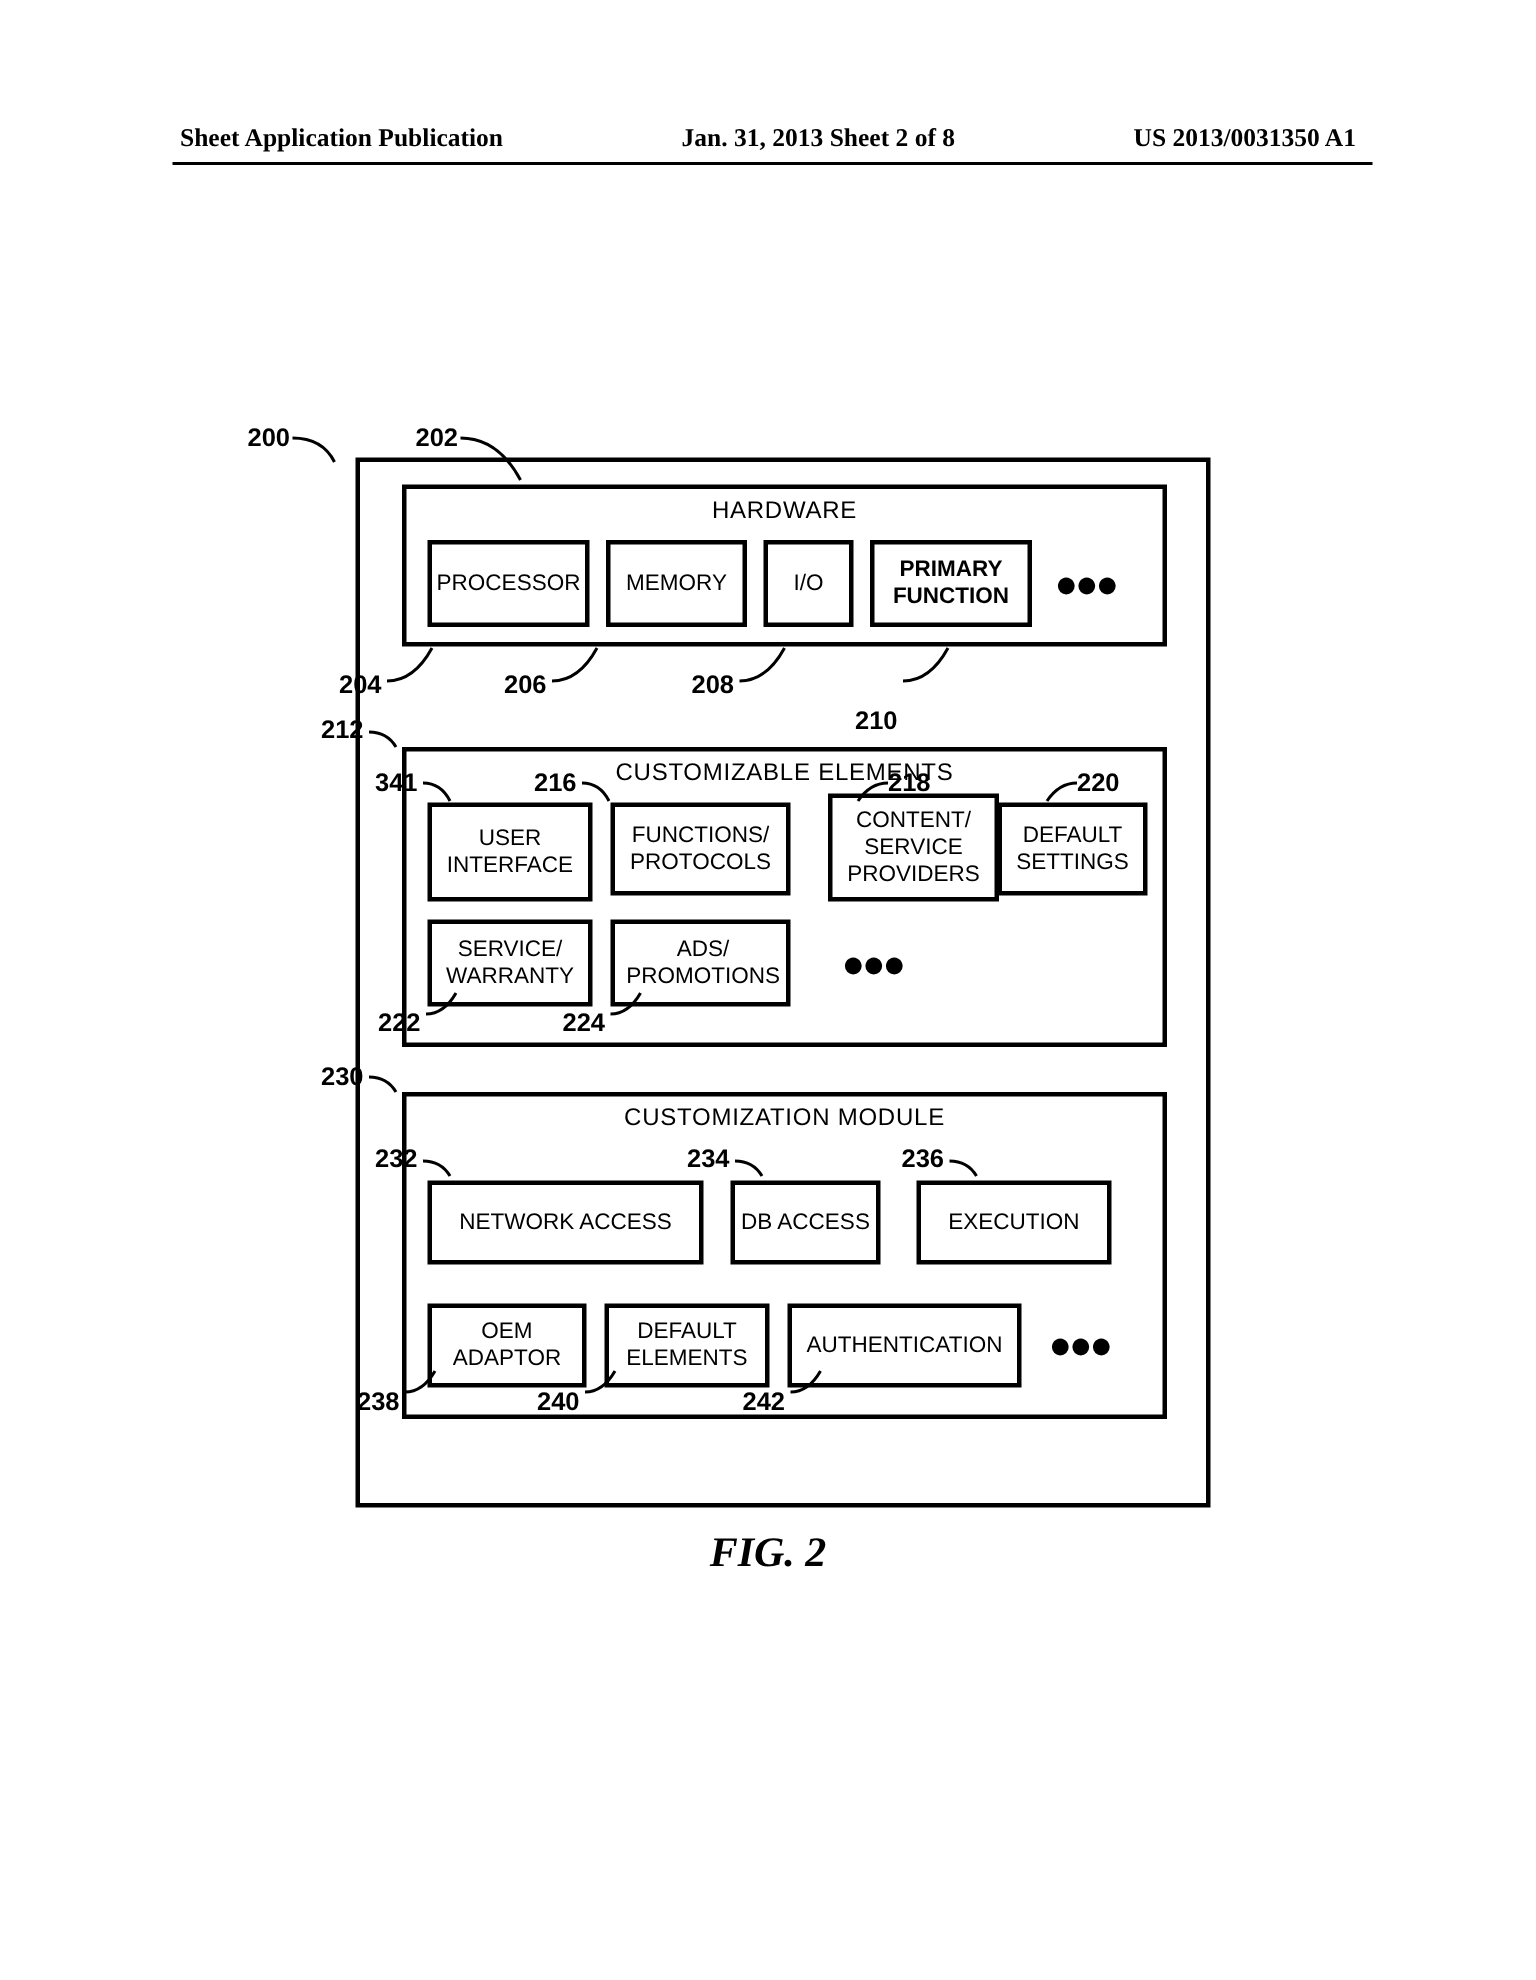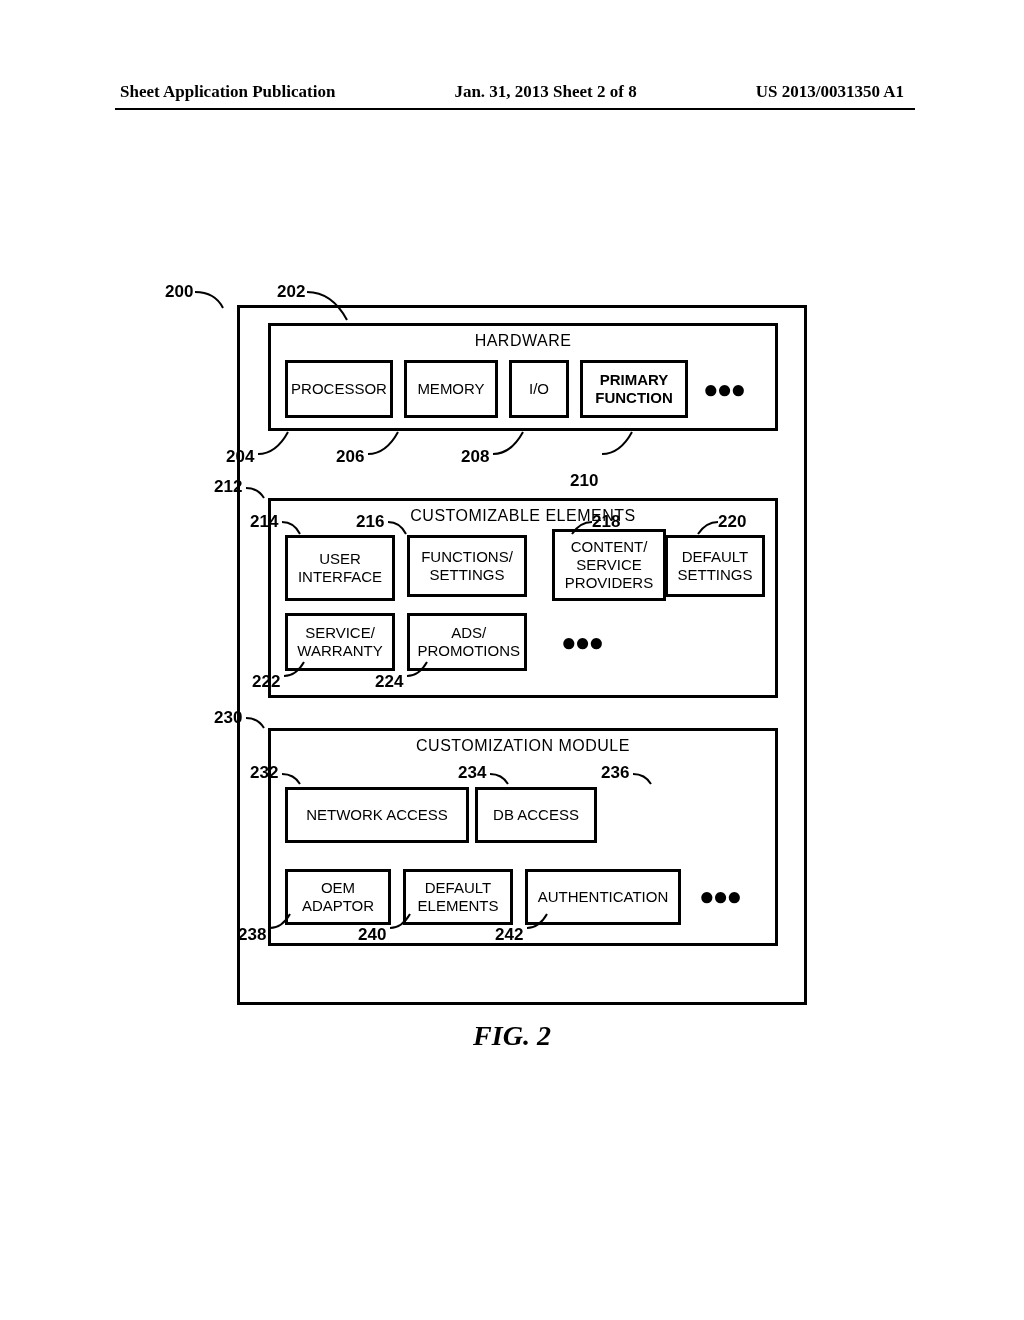--- a/index.html
+++ b/index.html
@@ -115,21 +115,21 @@
 
 <div class="diagram-wrap">
 
   <div class="ref" style="left:165px; top:2px;">200</div>
   <div class="ref" style="left:277px; top:2px;">202</div>
   <div class="ref" style="left:226px; top:167px;">204</div>
   <div class="ref" style="left:336px; top:167px;">206</div>
   <div class="ref" style="left:461px; top:167px;">208</div>
   <div class="ref" style="left:570px; top:167px;margin-top:24px;">210</div>
   <div class="ref" style="left:214px; top:197px;">212</div>
-  <div class="ref" style="left:250px; top:232px;">214</div>
+  <div class="ref" style="left:250px; top:232px;">341</div>
   <div class="ref" style="left:356px; top:232px;">216</div>
   <div class="ref" style="left:592px; top:232px;">218</div>
   <div class="ref" style="left:718px; top:232px;">220</div>
   <div class="ref" style="left:252px; top:392px;">222</div>
   <div class="ref" style="left:375px; top:392px;">224</div>
   <div class="ref" style="left:214px; top:428px;">230</div>
   <div class="ref" style="left:250px; top:483px;">232</div>
   <div class="ref" style="left:458px; top:483px;">234</div>
   <div class="ref" style="left:601px; top:483px;">236</div>
   <div class="ref" style="left:238px; top:645px;">238</div>
@@ -220,40 +220,43 @@
       <div class="cell" style="left:309px; top:34px; width:108px; height:58px; white-space:pre-line;font-weight:bold;"><span>PRIMARY
 FUNCTION</span></div>
       <div class="dots" style="left:432px; top:48px;">●●●</div>
     </div>
 
     <div class="section" style="left:28px; top:190px; width:510px; height:200px;">
       <div class="section-title">CUSTOMIZABLE ELEMENTS</div>
       <div class="cell" style="left:14px; top:34px; width:110px; height:66px; white-space:pre-line;"><span>USER
 INTERFACE</span></div>
       <div class="cell" style="left:136px; top:34px; width:120px; height:62px; white-space:pre-line;"><span>FUNCTIONS/
-SETTINGS</span></div>
+PROTOCOLS</span></div>
       <div class="cell" style="left:281px; top:28px; width:114px; height:72px; white-space:pre-line;"><span>CONTENT/
 SERVICE
 PROVIDERS</span></div>
       <div class="cell" style="left:394px; top:34px; width:100px; height:62px; white-space:pre-line;"><span>DEFAULT
 SETTINGS</span></div>
       <div class="cell" style="left:14px; top:112px; width:110px; height:58px; white-space:pre-line;"><span>SERVICE/
 WARRANTY</span></div>
       <div class="cell" style="left:136px; top:112px; width:120px; height:58px; white-space:pre-line;align-items:flex-end;"><span>ADS/
 PROMOTIONS</span></div>
       <div class="dots" style="left:290px; top:126px;">●●●</div>
     </div>
 
     <div class="section" style="left:28px; top:420px; width:510px; height:218px;">
       <div class="section-title">CUSTOMIZATION MODULE</div>
       <div class="cell" style="left:14px; top:56px; width:184px; height:56px;">
           <span>NETWORK ACCESS</span>
         </div>
-      <div class="cell" style="left:204px; top:56px; width:122px; height:56px;">
+      <div class="cell" style="left:216px; top:56px; width:100px; height:56px;">
           <span>DB ACCESS</span>
+        </div>
+      <div class="cell" style="left:340px; top:56px; width:130px; height:56px;">
+          <span>EXECUTION</span>
         </div>
       <div class="cell" style="left:14px; top:138px; width:106px; height:56px; white-space:pre-line;"><span>OEM
 ADAPTOR</span></div>
       <div class="cell" style="left:132px; top:138px; width:110px; height:56px; white-space:pre-line;"><span>DEFAULT
 ELEMENTS</span></div>
       <div class="cell" style="left:254px; top:138px; width:156px; height:56px;">
           <span>AUTHENTICATION</span>
         </div>
       <div class="dots" style="left:428px; top:150px;">●●●</div>
     </div>

